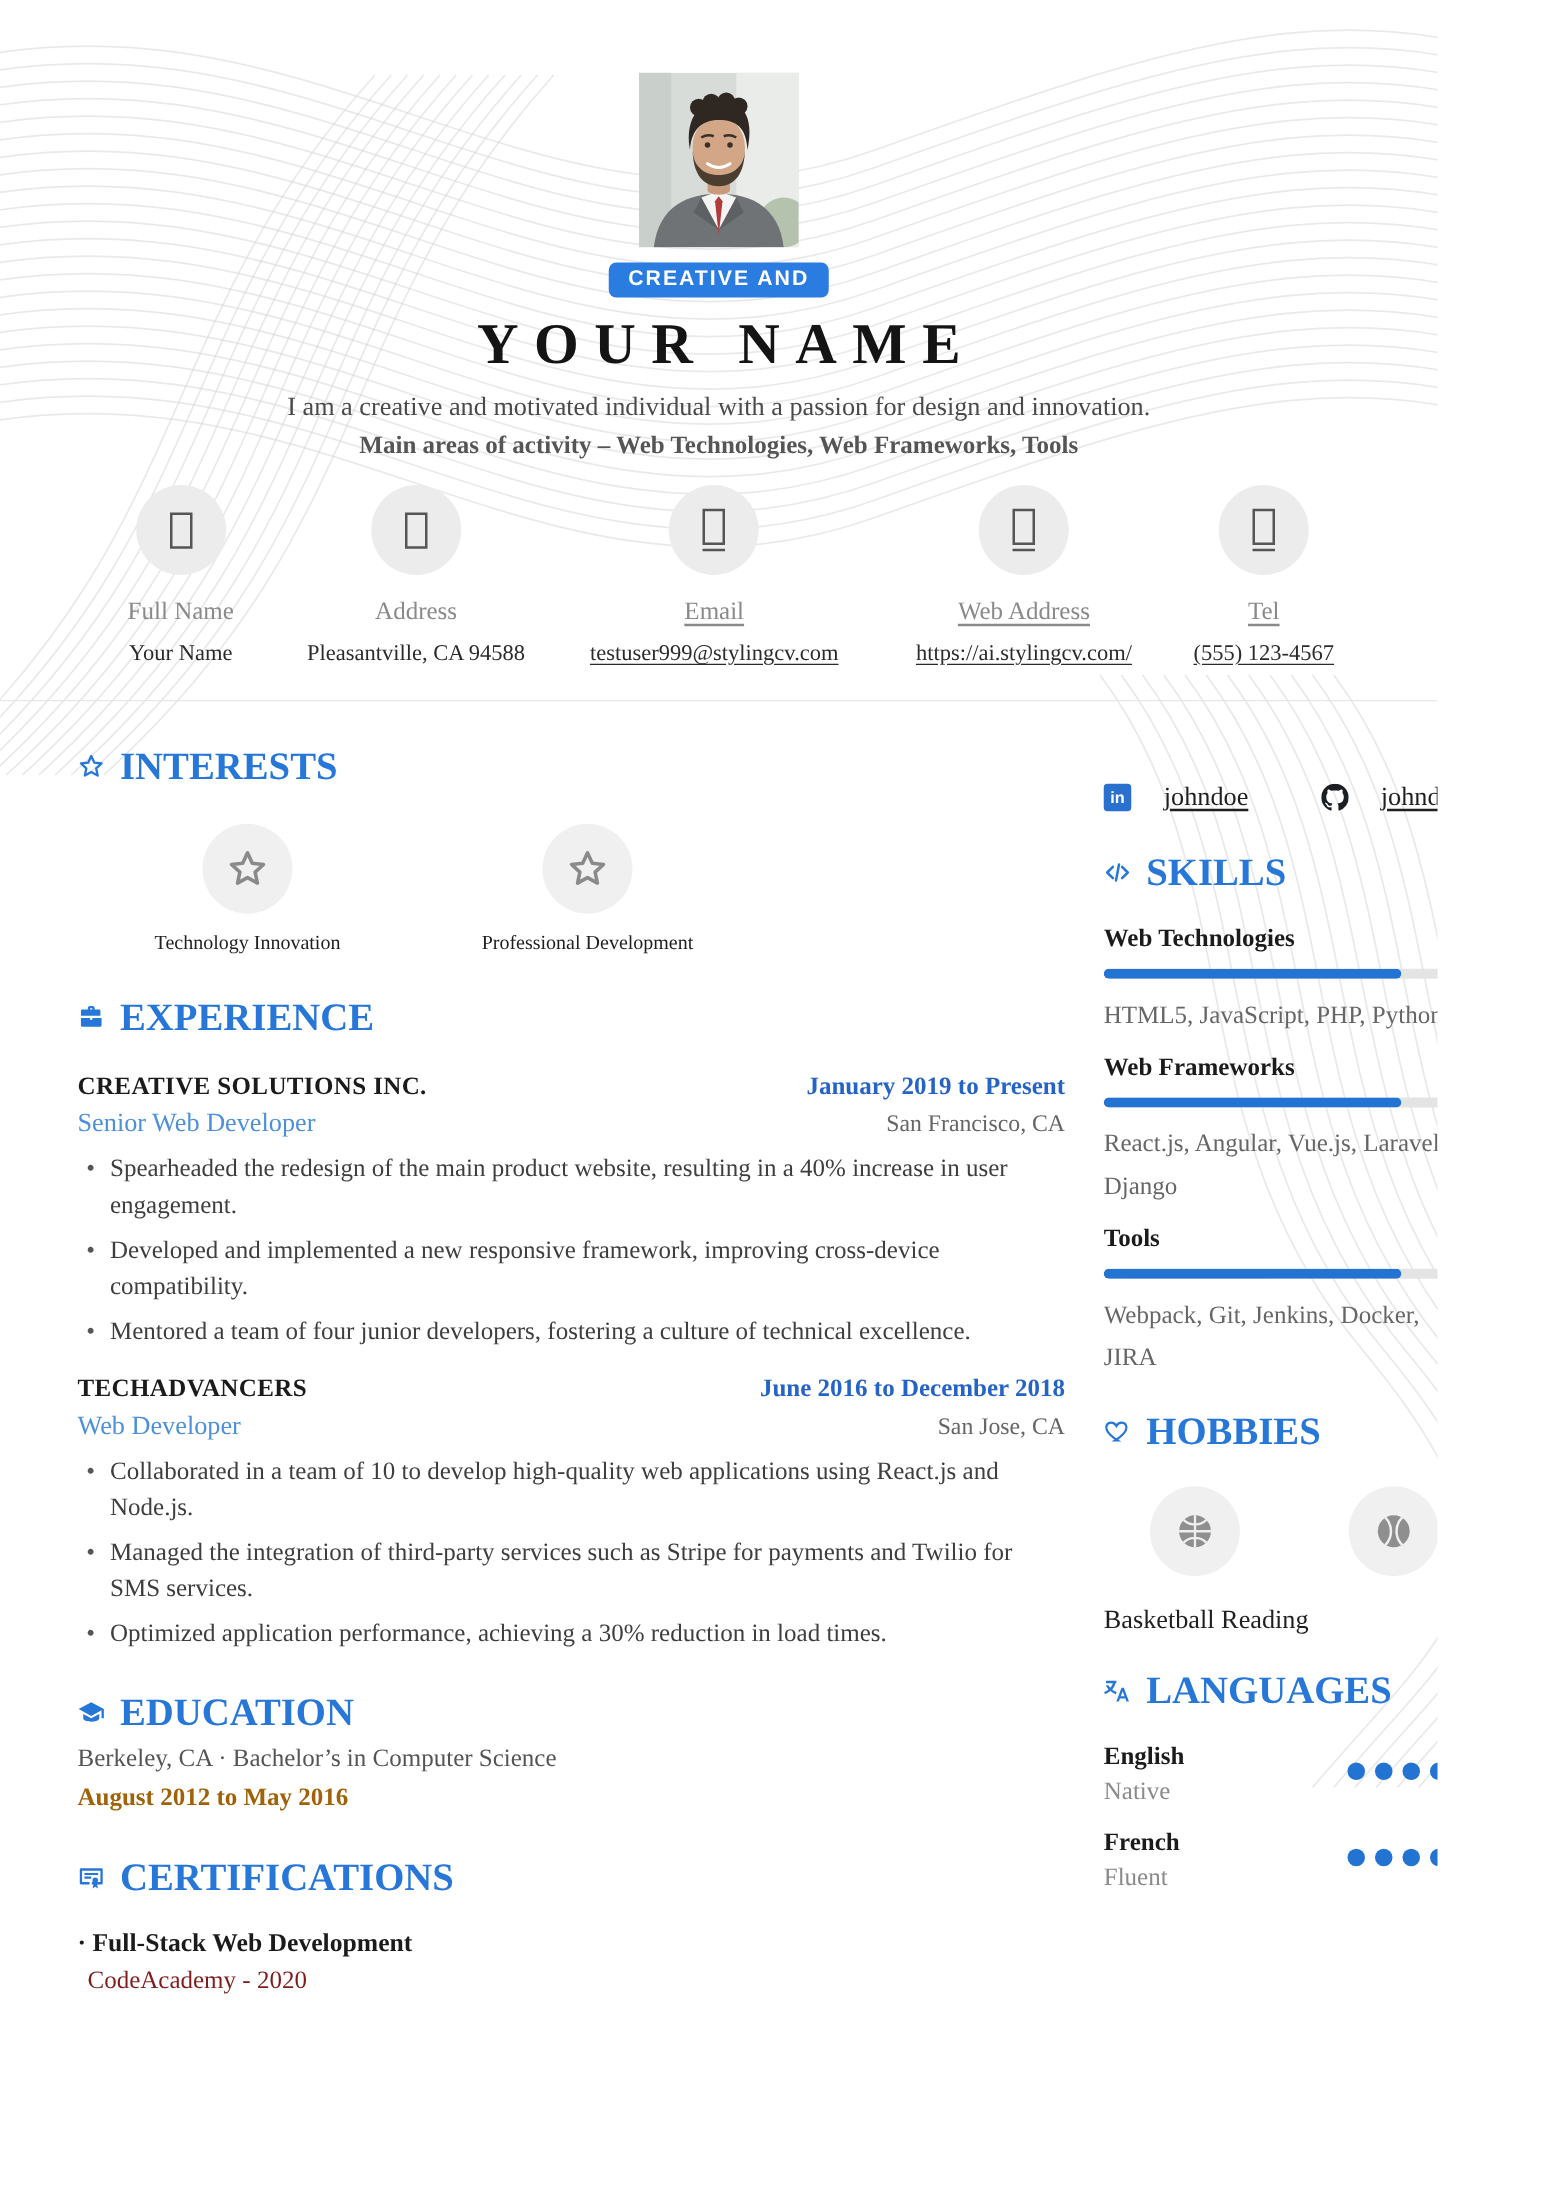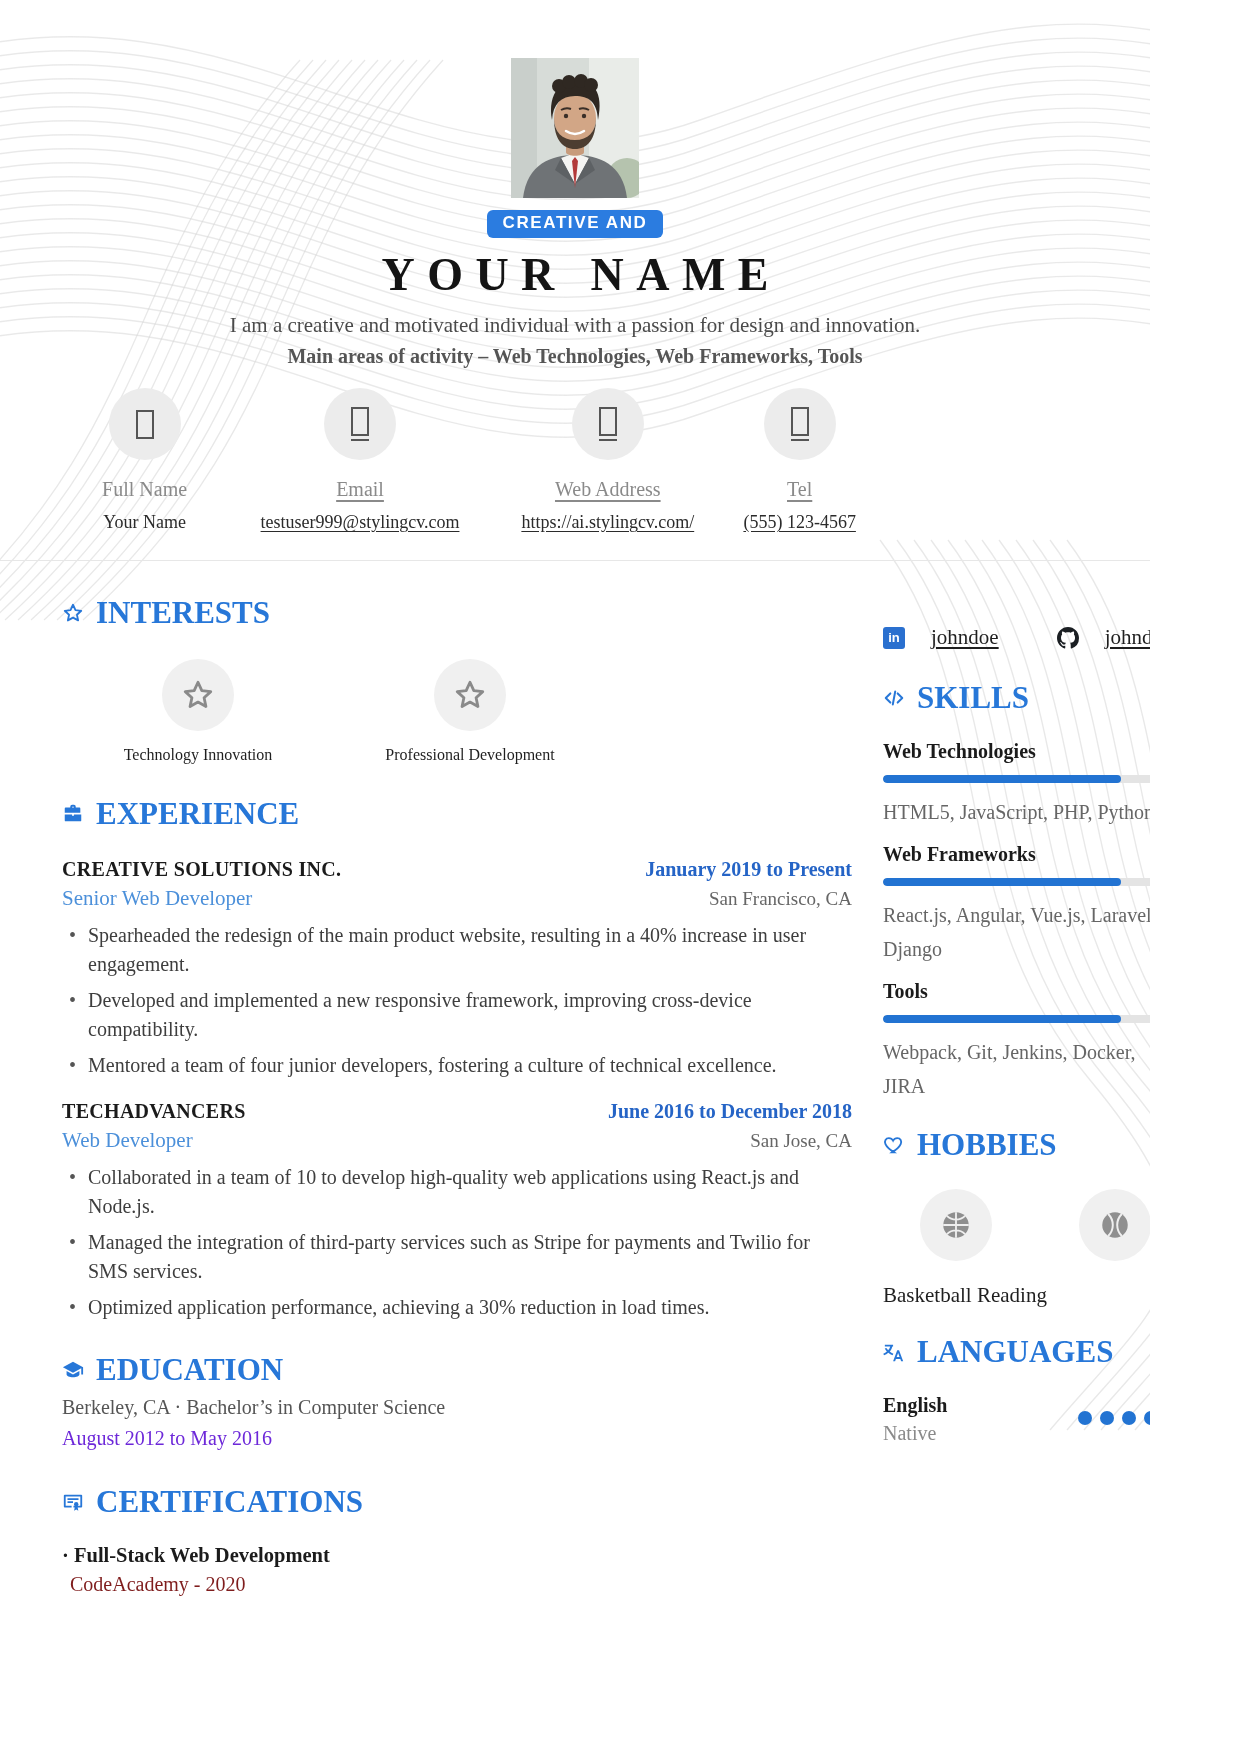--- a/index.html
+++ b/index.html
@@ -58,21 +58,21 @@
   .role{font-size:21px;color:#4c90da;}
   .location{font-size:19px;color:#666;}
   .bullets{margin-top:10px;}
   .li{position:relative;padding-left:26px;font-size:20px;line-height:1.45;color:#3e3e3e;margin-bottom:7px;}
   .li::before{content:"•";position:absolute;left:7px;color:#555;}
 
   
   .sec-edu{margin-top:30px;}
   .school{margin-top:24px;font-size:20.5px;font-weight:700;color:#1b1b1b;}
   .edu-details{margin-top:8px;font-size:20px;color:#555;}
-  .edu-date{margin-top:8px;font-size:20px;font-weight:400;color:#6d28d9;}
+  .edu-date{margin-top:8px;font-size:20px;font-weight:700;color:#a16207;}
   .sec-cert{margin-top:34px;}
   .cert-name{margin-top:24px;font-size:20.5px;font-weight:700;color:#1b1b1b;}
   .cert-issuer{margin-top:6px;font-size:20px;color:#7f1d1d;padding-left:8px;}
 
   
   .profiles-row{display:flex;gap:58px;margin-top:30px;}
   .profile{display:flex;align-items:center;gap:26px;}
   .li-badge{width:22px;height:22px;border-radius:3px;background:#2a70cf;color:#fff;
             font-family:"Liberation Sans",sans-serif;font-weight:700;font-size:13px;
             display:flex;align-items:center;justify-content:center;}
@@ -206,20 +206,29 @@
       <div class="contact-row">
         <div class="contact-col c1">
           <div class="icon-circle">
               <span class="tofu-wrap">
                 <span class="tofu"></span>
               </span>
             </div>
           <div class="contact-label">Full Name</div>
           <div class="contact-value">Your Name</div>
         </div>
+        <div class="contact-col c2">
+          <div class="icon-circle">
+              <span class="tofu-wrap">
+                <span class="tofu"></span>
+              </span>
+            </div>
+          <div class="contact-label">Address</div>
+          <div class="contact-value">Pleasantville, CA 94588</div>
+        </div>
         <div class="contact-col c3 link">
           <div class="icon-circle">
               <span class="tofu-wrap">
                 <span class="tofu"></span>
               </span>
             </div>
           <div class="contact-label">Email</div>
           <div class="contact-value">testuser999@stylingcv.com</div>
         </div>
         <div class="contact-col c4 link">
@@ -450,18 +459,27 @@
 
           <div class="lang">
             <div>
               <div class="lang-name">English</div>
               <div class="lang-level">Native</div>
             </div>
             <div class="dots">
               <span class="on"></span><span class="on"></span><span class="on"></span><span class="on"></span><span class="on"></span>
             </div>
           </div>
+          <div class="lang">
+            <div>
+              <div class="lang-name">French</div>
+              <div class="lang-level">Fluent</div>
+            </div>
+            <div class="dots">
+              <span class="on"></span><span class="on"></span><span class="on"></span><span class="on"></span><span></span>
+            </div>
+          </div>
         </div>
 
       </aside>
     </main>
   </div>
 </div>
 
 </body></html>

